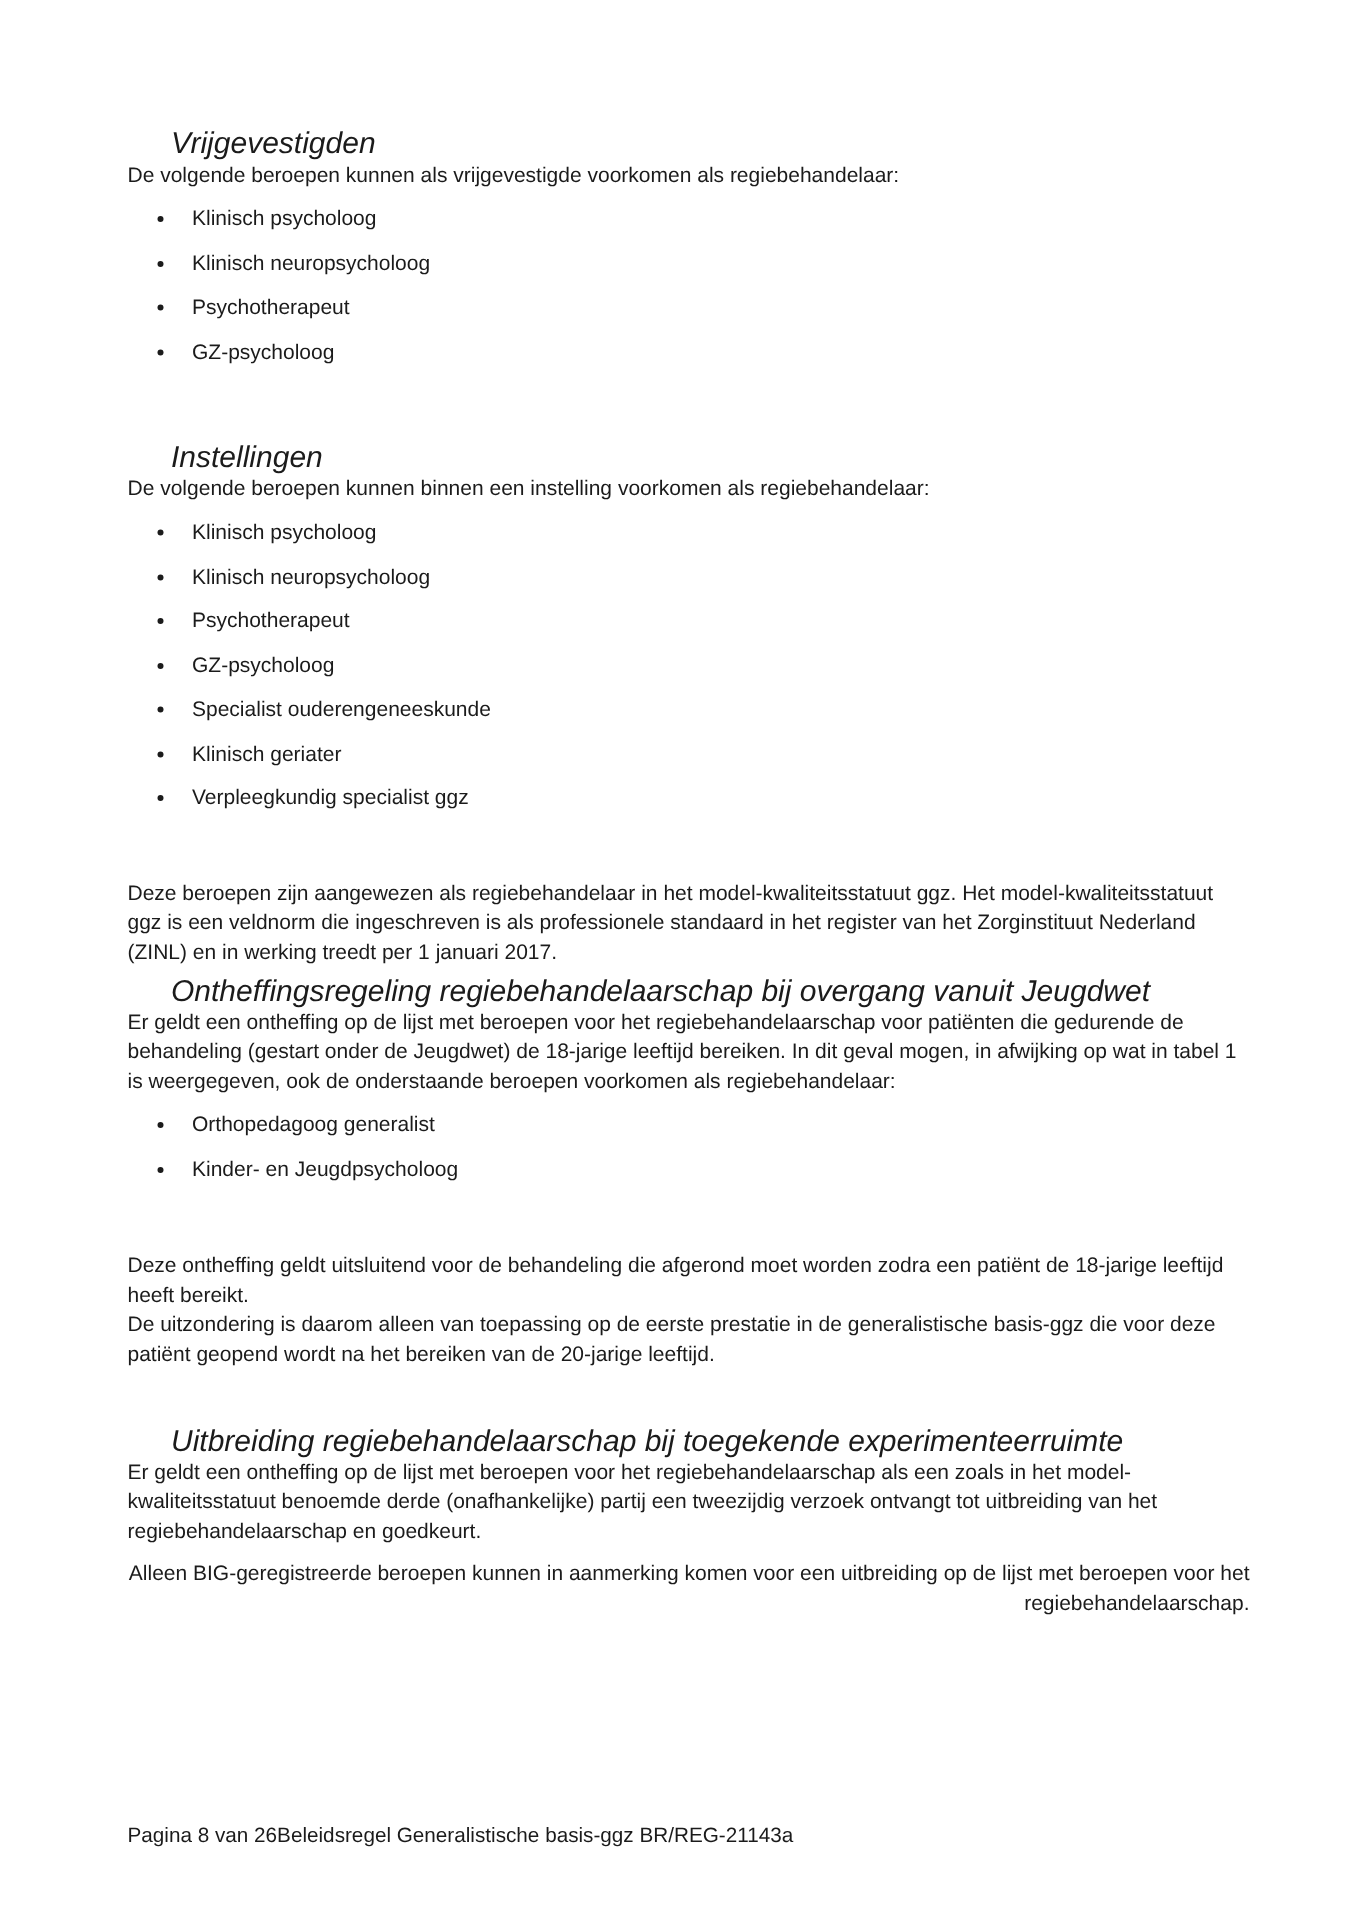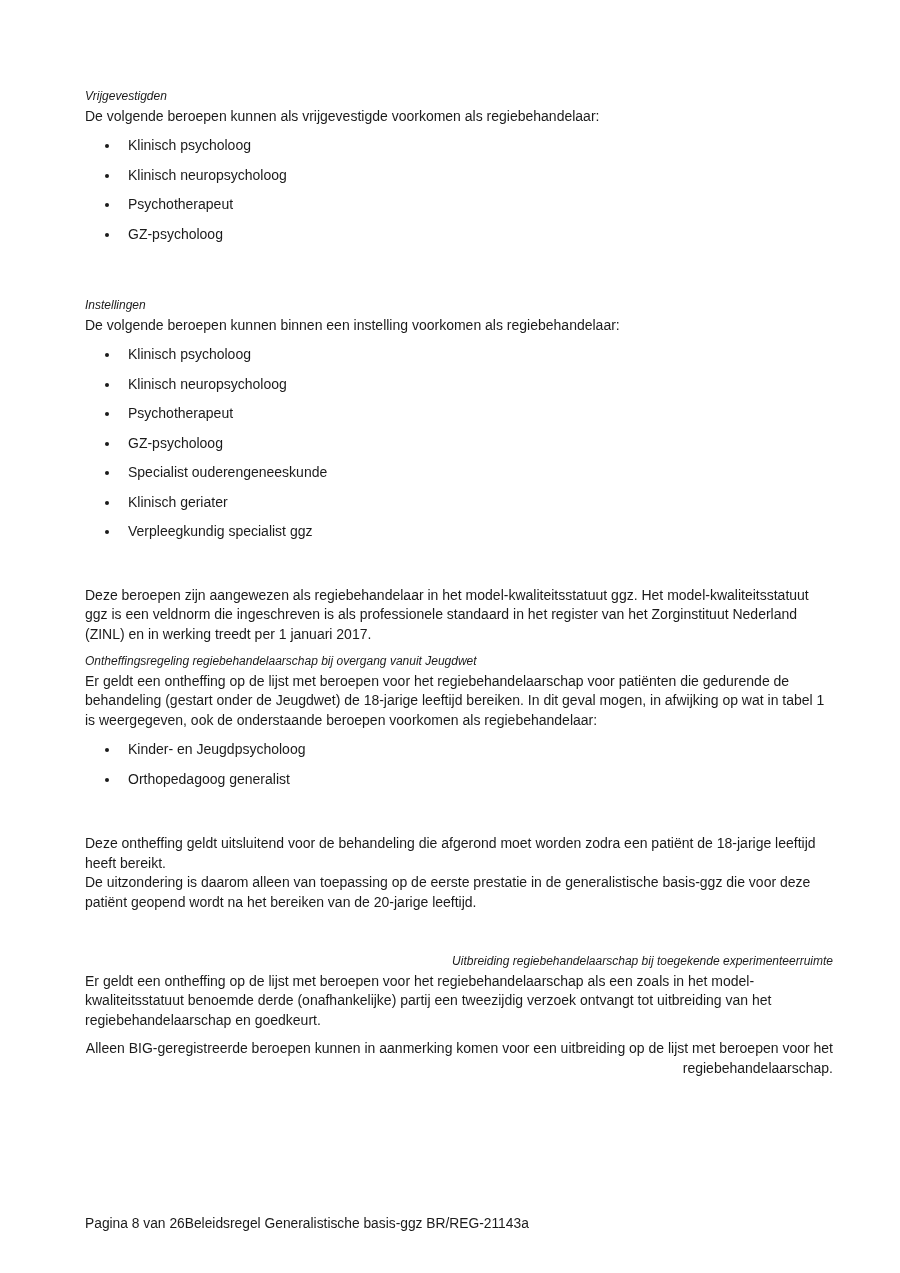--- a/index.html
+++ b/index.html
@@ -18,22 +18,23 @@
   .content {
     position: absolute;
     left: 85px; top: 87px;
     width: 748px;
     font-size: 14px;
     line-height: 19.5px;
   }
   .subheading {
     font-style: italic;
     font-weight: normal;
-    font-size: 12px;
+    font-size: 20px;
     line-height: 19.5px;
+    margin-left: 29px;
   }
   p { margin: 0; }
   ul.bullets {
     list-style: none;
     margin: 0; padding: 0;
   }
   ul.bullets li {
     position: relative;
     padding-left: 43px;
     margin-top: 10px;
@@ -43,21 +44,21 @@
     position: absolute;
     left: 20px; top: 8px;
     width: 4px; height: 4px;
     border-radius: 50%;
     background: #1b1b1b;
   }
   .sec-instellingen   { margin-top: 52px; }
   .para-model         { margin-top: 44px; }
   .head-ontheffing    { margin-top: 8px; }
   .para-ontheffing-1  { margin-top: 45px; }
-  .head-uitbreiding   { margin-top: 40px; text-align: right; }
+  .head-uitbreiding   { margin-top: 40px; }
   .para-uitbreiding-2 { margin-top: 9px; text-align: right; }
   .footer {
     position: absolute;
     left: 85px; right: 60px; top: 1214px;
     display: flex;
     justify-content: flex-start;
     font-size: 13.8px;
     line-height: 19px;
     color: #1b1b1b;
   }
@@ -92,22 +93,22 @@
         <li><span class="bullet-dot"></span><span>Verpleegkundig specialist ggz</span></li>
       </ul>
     </section>
 
     <p class="para-model">Deze beroepen zijn aangewezen als regiebehandelaar in het model-kwaliteitsstatuut ggz. Het model-kwaliteitsstatuut ggz is een veldnorm die ingeschreven is als professionele standaard in het register van het Zorginstituut Nederland (ZINL) en in werking treedt per 1 januari 2017.</p>
 
     <section>
       <h3 class="subheading head-ontheffing">Ontheffingsregeling regiebehandelaarschap bij overgang vanuit Jeugdwet</h3>
       <p>Er geldt een ontheffing op de lijst met beroepen voor het regiebehandelaarschap voor patiënten die gedurende de behandeling (gestart onder de Jeugdwet) de 18-jarige leeftijd bereiken. In dit geval mogen, in afwijking op wat in tabel 1 is weergegeven, ook de onderstaande beroepen voorkomen als regiebehandelaar:</p>
       <ul class="bullets">
+        <li><span class="bullet-dot"></span><span>Orthopedagoog generalist</span></li>
         <li><span class="bullet-dot"></span><span>Kinder- en Jeugdpsycholoog</span></li>
-        <li><span class="bullet-dot"></span><span>Orthopedagoog generalist</span></li>
       </ul>
       <p class="para-ontheffing-1">Deze ontheffing geldt uitsluitend voor de behandeling die afgerond moet worden zodra een patiënt de 18-jarige leeftijd heeft bereikt.</p>
       <p>De uitzondering is daarom alleen van toepassing op de eerste prestatie in de generalistische basis-ggz die voor deze patiënt geopend wordt na het bereiken van de 20-jarige leeftijd.</p>
     </section>
 
     <section>
       <h3 class="subheading head-uitbreiding">Uitbreiding regiebehandelaarschap bij toegekende experimenteerruimte</h3>
       <p>Er geldt een ontheffing op de lijst met beroepen voor het regiebehandelaarschap als een zoals in het model-kwaliteitsstatuut benoemde derde (onafhankelijke) partij een tweezijdig verzoek ontvangt tot uitbreiding van het regiebehandelaarschap en goedkeurt.</p>
       <p class="para-uitbreiding-2">Alleen BIG-geregistreerde beroepen kunnen in aanmerking komen voor een uitbreiding op de lijst met beroepen voor het regiebehandelaarschap.</p>
     </section>

